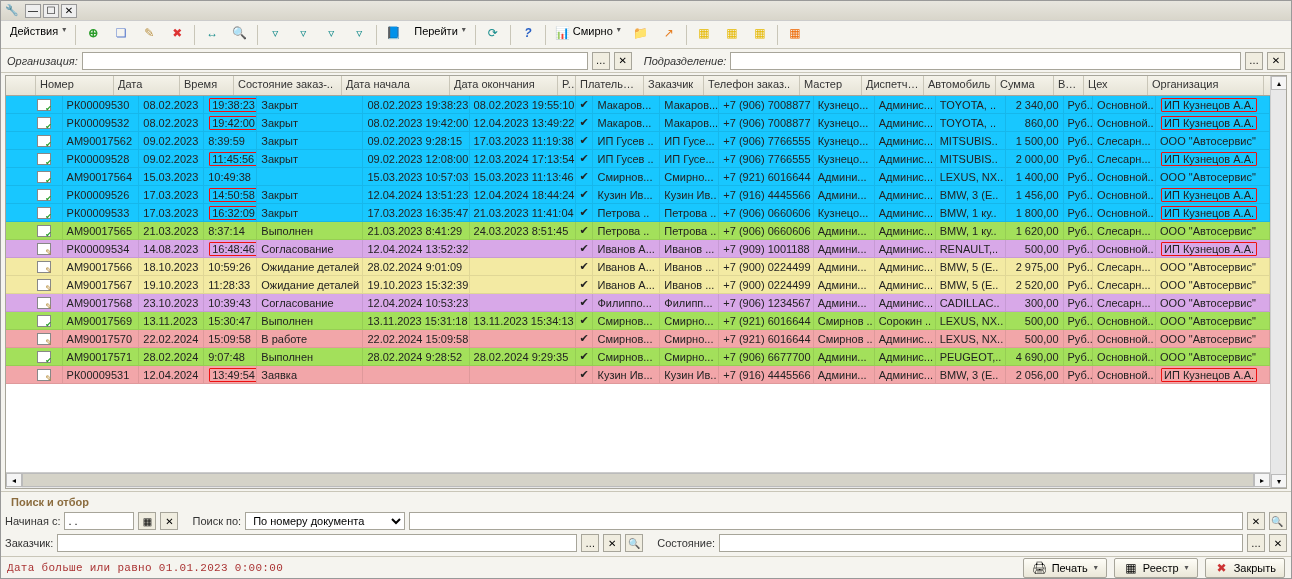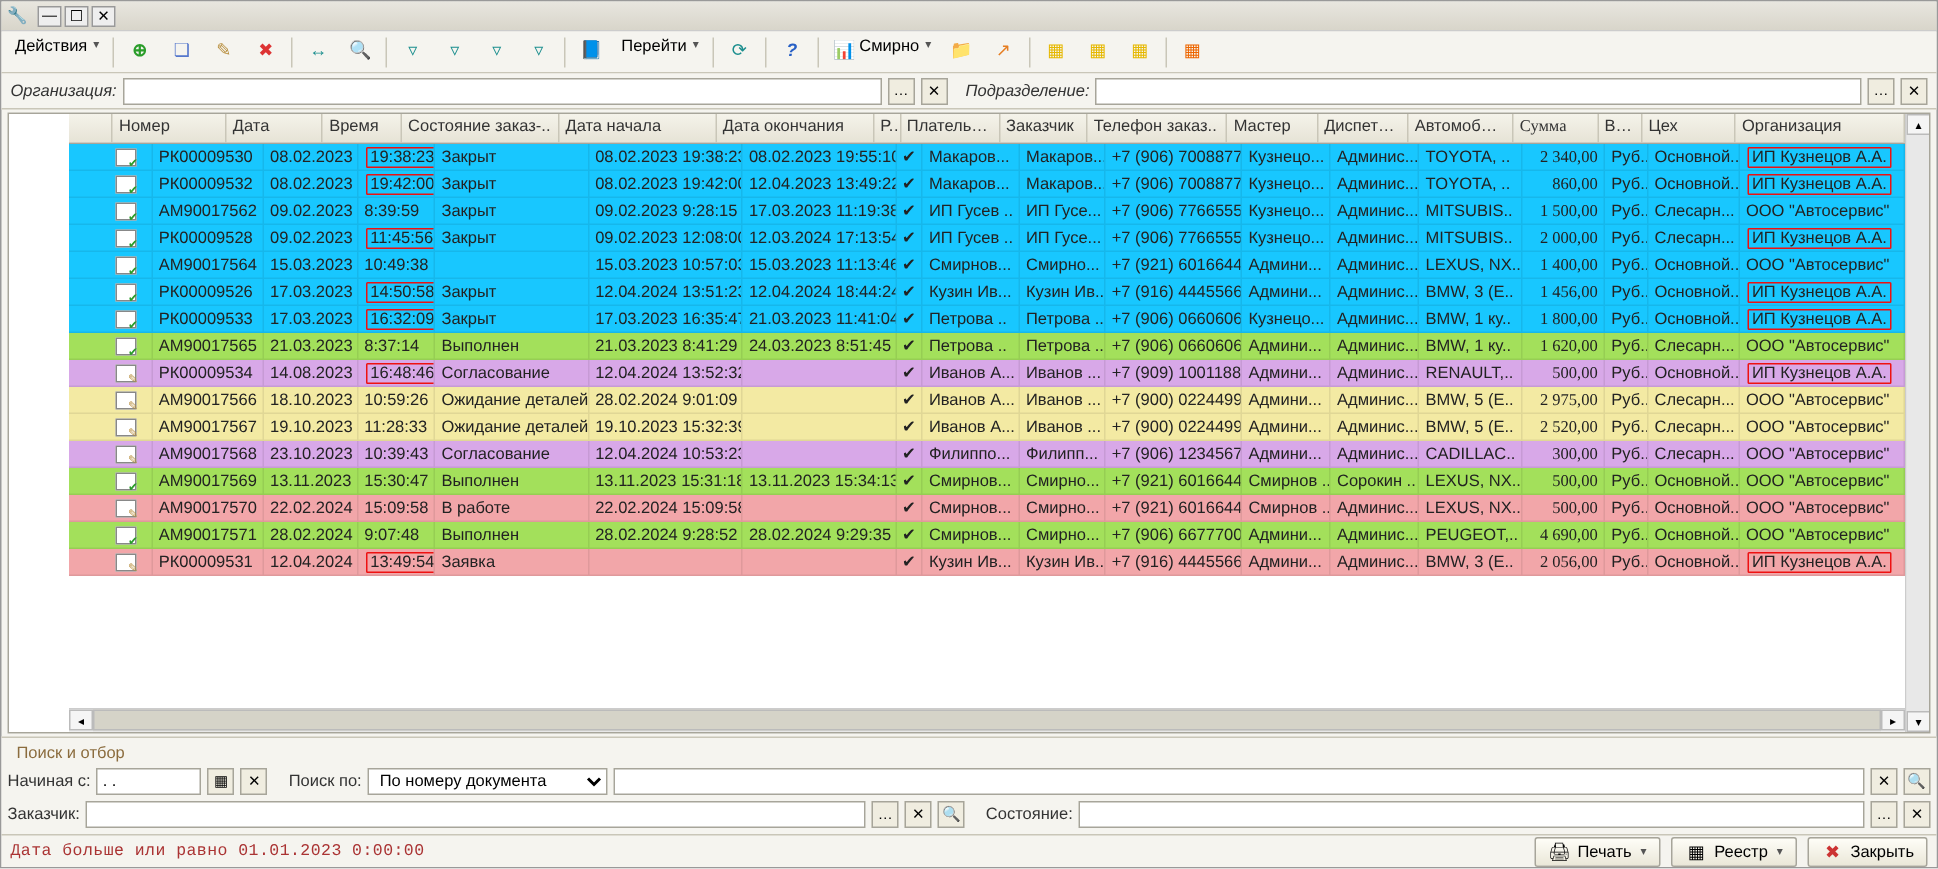--- a/index.html
+++ b/index.html
@@ -41,48 +41,48 @@
 .c-state { width: 108px; }
 .c-start { width: 108px; }
 .c-end { width: 108px; }
 .c-r { width: 18px; text-align: center; justify-content: center; }
 .c-payer { width: 68px; }
 .c-cust { width: 60px; }
 .c-phone { width: 96px; }
 .c-master { width: 62px; }
 .c-disp { width: 62px; }
 .c-auto { width: 72px; }
-.c-sum { width: 58px; font-family: Liberation Serif, serif; }
+.c-sum { width: 58px; }
 .c-cur { width: 30px; }
 .c-shop { width: 64px; }
 .c-org { width: 116px; }
 .row-blue { background: #18c7ff; }
 .row-green { background: #a3e05b; }
 .row-purple { background: #d8a8e8; }
 .row-yellow { background: #f3eaa3; }
 .row-pink { background: #f2a6a9; }
 .redbox { border: 1.5px solid #e11; border-radius: 1px; margin: 0 1px; }
 .doc-ico { width: 14px; height: 12px; display: inline-block; background: #fff; border: 1px solid #888; position: relative; }
 .doc-ico.done::after { content: '✔'; color: #2a9d2a; font-size: 8px; position: absolute; right: -2px; bottom: -3px; }
 .doc-ico.edit::after { content: '✎'; color: #b88e3d; font-size: 8px; position: absolute; right: -2px; bottom: -3px; }
 .grid-scroll-h { height: 16px; background: #efefef; border-top: 1px solid #ccc; display: flex; }
 .sbtn { width: 16px; height: 14px; border: 1px solid #bbb; background: #f5f5f5; display: inline-flex; align-items: center; justify-content: center; font-size: 8px; cursor: pointer; }
 .strack { flex: 1; background: #e8e8e8; position: relative; }
 .sthumb { position: absolute; left: 0; top: 0; height: 14px; width: 100%; background: #d5d3c8; border: 1px solid #bbb; }
-.section-title { color: #8b6c3e; font-weight: normal; padding: 2px 6px; }
+.section-title { color: #8b6c3e; font-weight: bold; padding: 2px 6px; }
 .search-panel { background: #f5f4ef; border-top: 1px solid #c9c6b8; padding: 2px 4px; }
 .search-row { display: flex; align-items: center; gap: 4px; height: 22px; }
 .search-row label { color: #333; }
 .search-row input, .search-row select { height: 18px; border: 1px solid #a7a59a; background: #fff; padding: 0 3px; }
 .status-row { display: flex; align-items: center; justify-content: space-between; padding: 2px 6px; border-top: 1px solid #c9c6b8; height: 22px; background: #f5f4ef; }
 .status-text { color: #a33; font-family: Liberation Mono, monospace; letter-spacing: 0.3px; }
 .action-btn { height: 20px; border: 1px solid #a7a59a; background: linear-gradient(#fefdf7,#eae7d8); padding: 0 8px; display: inline-flex; align-items: center; gap: 4px; cursor: pointer; border-radius: 2px; margin-left: 4px; }
 .v-scroll { width: 16px; background: #efefef; border-left: 1px solid #ccc; display: flex; flex-direction: column; }
 .grid-middle { display: flex; flex: 1; overflow: hidden; }
-.grid-cols { flex: 1; display: flex; flex-direction: column; overflow: hidden; margin-left: 40px; }
+.grid-cols { flex: 1; display: flex; flex-direction: column; overflow: hidden; }
 </style>
 </head>
 <body>
 
 <div class="window">
 
   <div class="title-bar">
     <span class="icon">🔧</span>
     <span class="win-btn">—</span>
     <span class="win-btn">☐</span>

